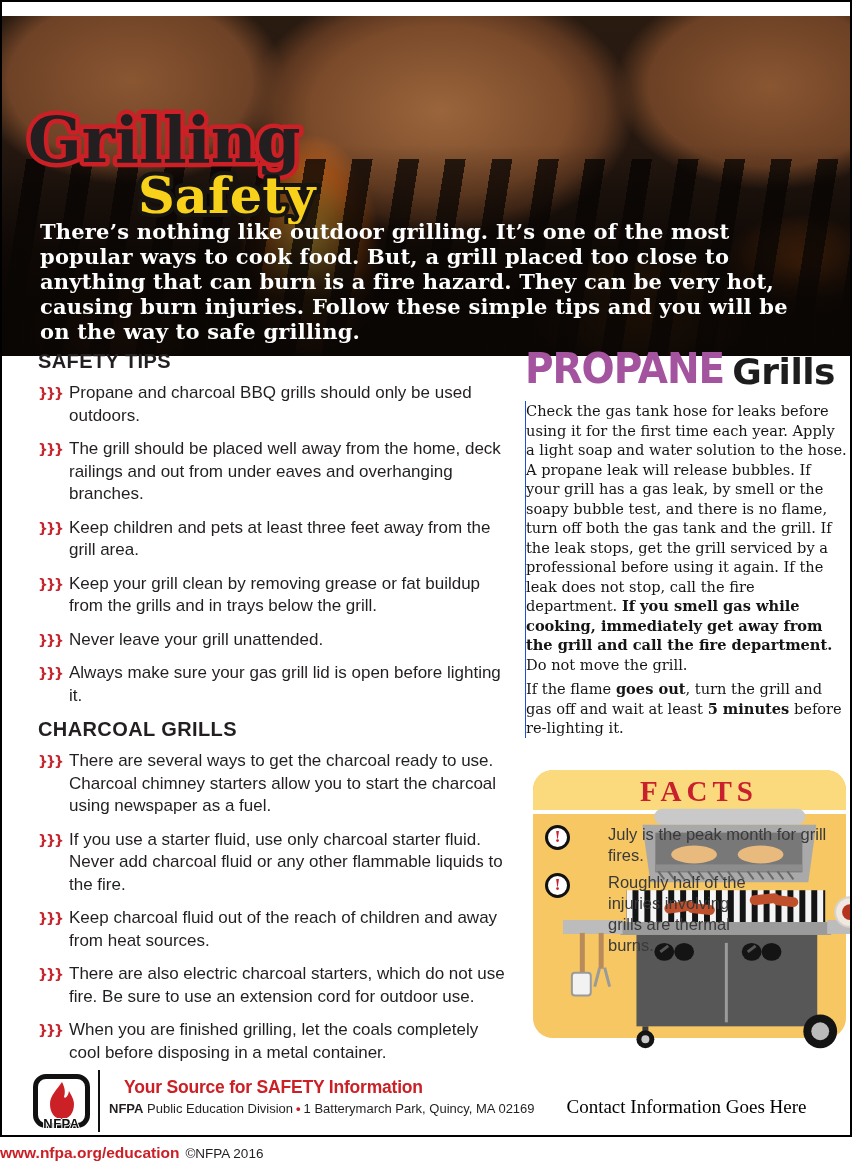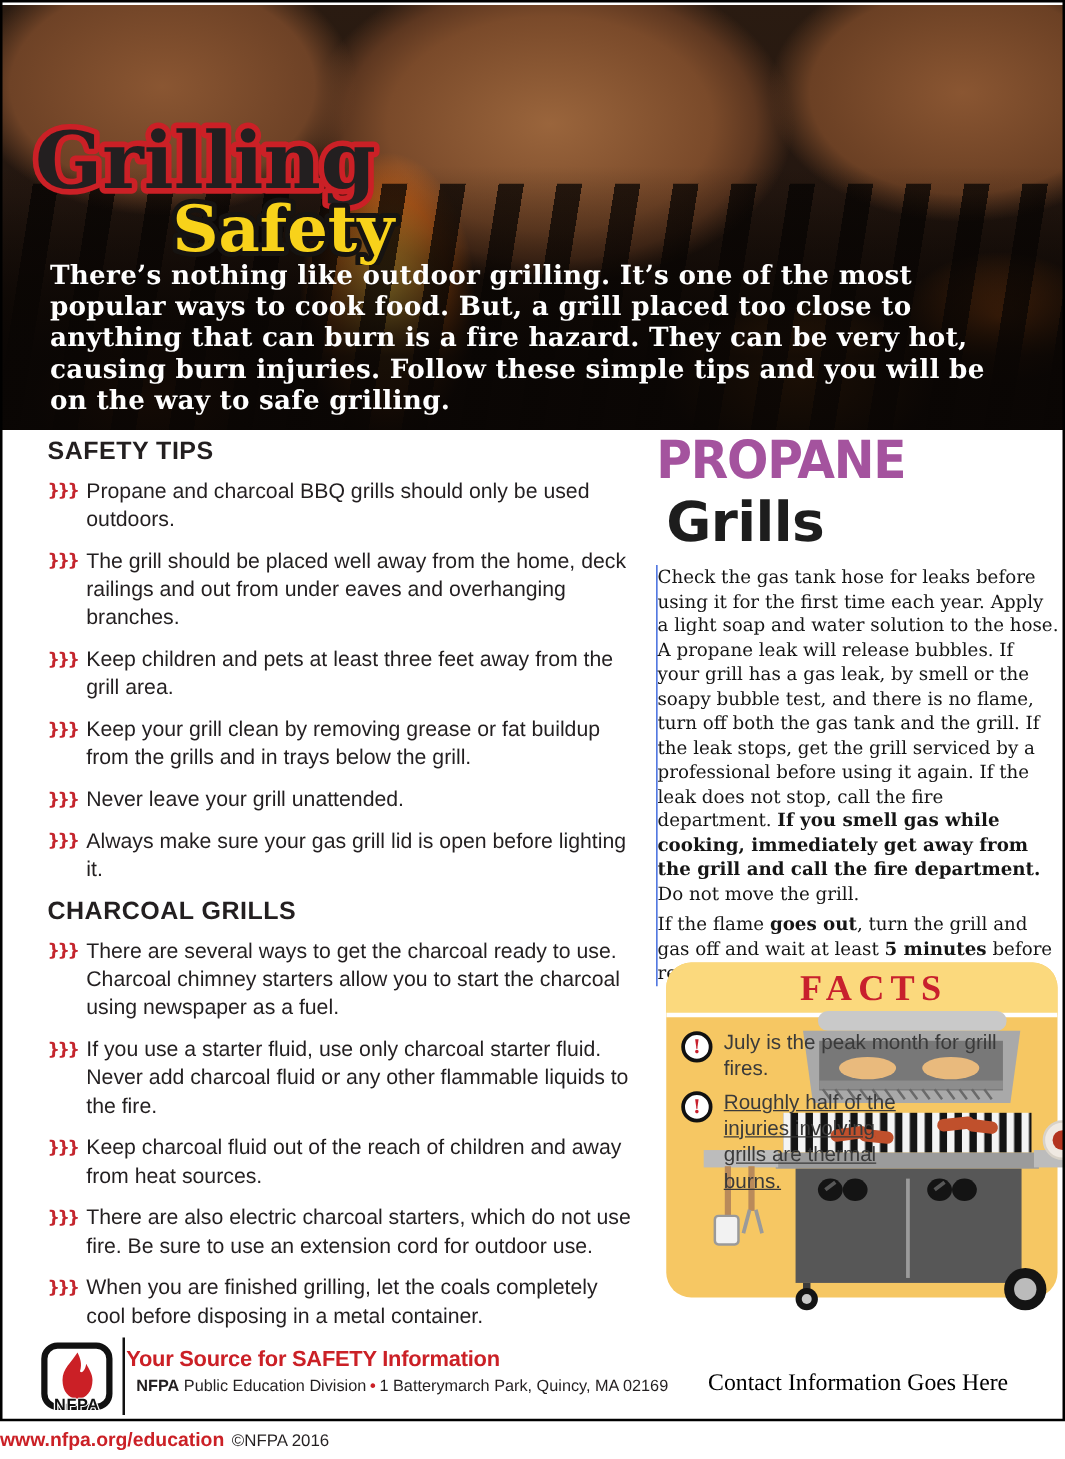--- a/index.html
+++ b/index.html
@@ -7,21 +7,21 @@
   .page {
     position:relative; width:852px; height:1167px; background:#fff;
     font-family:"Liberation Sans", sans-serif; color:#231f20; overflow:hidden;
   }
   .page-border {
     position:absolute; left:0; top:0; width:852px; height:1137px;
     border:2px solid #000; pointer-events:none; z-index:9;
   }
   
   .hero {
-    position:absolute; left:0; top:4px; width:852px; height:340px; overflow:hidden;
+    position:absolute; left:0; top:16px; width:852px; height:340px; overflow:hidden;
     background:
       radial-gradient(90px 150px at 310px 235px, rgba(255,205,70,.95), rgba(255,120,20,.55) 55%, rgba(255,120,20,0) 78%),
       radial-gradient(150px 90px at 640px 300px, rgba(255,140,30,.85), rgba(255,140,30,0) 72%),
       radial-gradient(130px 80px at 120px 315px, rgba(235,105,25,.55), rgba(235,105,25,0) 72%),
       radial-gradient(105px 70px at 800px 250px, rgba(255,120,25,.6), rgba(255,120,25,0) 75%),
       radial-gradient(210px 140px at 130px 65px, #8a5632 0%, #6e4226 58%, rgba(110,66,38,0) 74%),
       radial-gradient(250px 165px at 440px 95px, #9a653c 0%, #7a4a2a 52%, #5d3720 66%, rgba(93,55,32,0) 78%),
       radial-gradient(210px 140px at 770px 70px, #8a5632 0%, #6b4024 58%, rgba(107,64,36,0) 74%),
       linear-gradient(180deg, #31201315 0%, #2a1b11 0%, #241710 45%, #150d08 70%, #0d0805 100%);
   }
@@ -52,21 +52,21 @@
     font-size:14px; line-height:22px; color:#c4262e; letter-spacing:-2px;
   }
   .li-text { font-size:17px; line-height:22.5px; color:#231f20; }
   
   .right-col { position:absolute; left:525px; top:348px; width:323px; height:789px; }
   .propane-title { margin:0 0 8px 0; font-family:"DejaVu Sans", sans-serif; }
   .propane-title .accent {
     color:#a4539e; font-weight:bold; font-size:39px; letter-spacing:-1px;
     display:inline-block; transform:scaleY(1.08); transform-origin:bottom;
   }
-  .propane-title .rest { color:#1d1d1d; font-weight:bold; font-size:44px; letter-spacing:-.5px; margin-left:8px; }
+  .propane-title .rest { color:#1d1d1d; font-weight:bold; font-size:36px; letter-spacing:-.5px; margin-left:8px; }
   .propane-body {
     border-left:1px solid #1d4ed8; 
     font-family:"DejaVu Serif", serif; font-size:14.6px; line-height:19.5px; color:#151515;
   }
   .propane-body p + p { margin-top:5px; }
   .propane-body b { font-weight:bold; }
   
   .facts-box {
     position:absolute; left:8px; top:422px; width:313px; height:268px;
     background:#f6c763; border-radius:20px;
@@ -77,22 +77,22 @@
     font-family:"Liberation Serif", serif; font-weight:800; font-size:29px;
     letter-spacing:5px; color:#c8202d; line-height:42px;padding-left:19px;
   }
   .facts-list { padding:10px 10px 0 12px; }
   .fact-item { display:flex; margin-bottom:6px; position:relative; z-index:2; }
   .excl-icon {
     flex:0 0 25px; height:25px; border:3px solid #111; border-radius:50%;
     background:#fff; color:#c8202d; font-family:"DejaVu Serif", serif; font-weight:bold;
     font-size:15px; line-height:19px; text-align:center; margin-right:9px; margin-top:1px;
   }
-  .fact-text { font-size:16.5px; line-height:21px; color:#3a3a3a; }
-  .fact-item.narrow .fact-text { max-width:152px;text-decoration:underline; }
+  .fact-text { font-size:16.5px; line-height:21px; color:#3a3a3a;margin-left:29px; }
+  .fact-item.narrow .fact-text { max-width:152px; }
   .grill-illustration { position:absolute; right:-7px; bottom:-14px; width:298px; height:250px; z-index:1; }
   .org-name {
     position:absolute; left:0; top:697px; width:100%; text-align:center;
     font-family:"Liberation Serif", serif; font-weight:bold; font-size:20px; color:#000;
   }
   .org-contact {
     position:absolute; left:0; top:748px; width:100%; text-align:center;
     font-family:"Liberation Serif", serif; font-size:19px; color:#000;
   }
   
@@ -100,21 +100,21 @@
     position:absolute; left:33px; top:1074px; width:57px; height:54px;
     border:5px solid #111; border-radius:13px; background:#fff; z-index:10;
   }
   .nfpa-logo svg { position:absolute; left:4px; top:1px; }
   .nfpa-logo .logo-word {
     position:absolute; left:50%; bottom:-8px; transform:translateX(-50%);
     font-weight:800; font-size:13px; letter-spacing:.5px; color:#111;
     text-shadow:-1px 0 #fff, 1px 0 #fff, 0 -1px #fff, 0 1px #fff;
   }
   .brand-sep { position:absolute; left:98px; top:1070px; width:2px; height:62px; background:#111; z-index:10; }
-  .brand-tagline { position:absolute; left:101px; top:1077px; font-size:17.5px; font-weight:800; color:#cb2026; letter-spacing:-.2px; }
+  .brand-tagline { position:absolute; left:124px; top:1077px; font-size:17.5px; font-weight:800; color:#cb2026; letter-spacing:-.2px; }
   .brand-division { position:absolute; left:109px; top:1101px; font-size:13px; color:#231f20; }
   .brand-division .bold { font-weight:bold; }
   .brand-division .dot { color:#cb2026; font-weight:bold; padding:0 3px; }
   .footer {
     position:absolute; left:0; top:1137px; width:852px; text-align:left; padding-top:7px;
   }
   .footer .url { color:#cb2026; font-weight:800; font-size:15.5px; }
   .footer .copy { color:#231f20; font-size:13.5px; margin-left:6px; }
 </style>
 </head>

